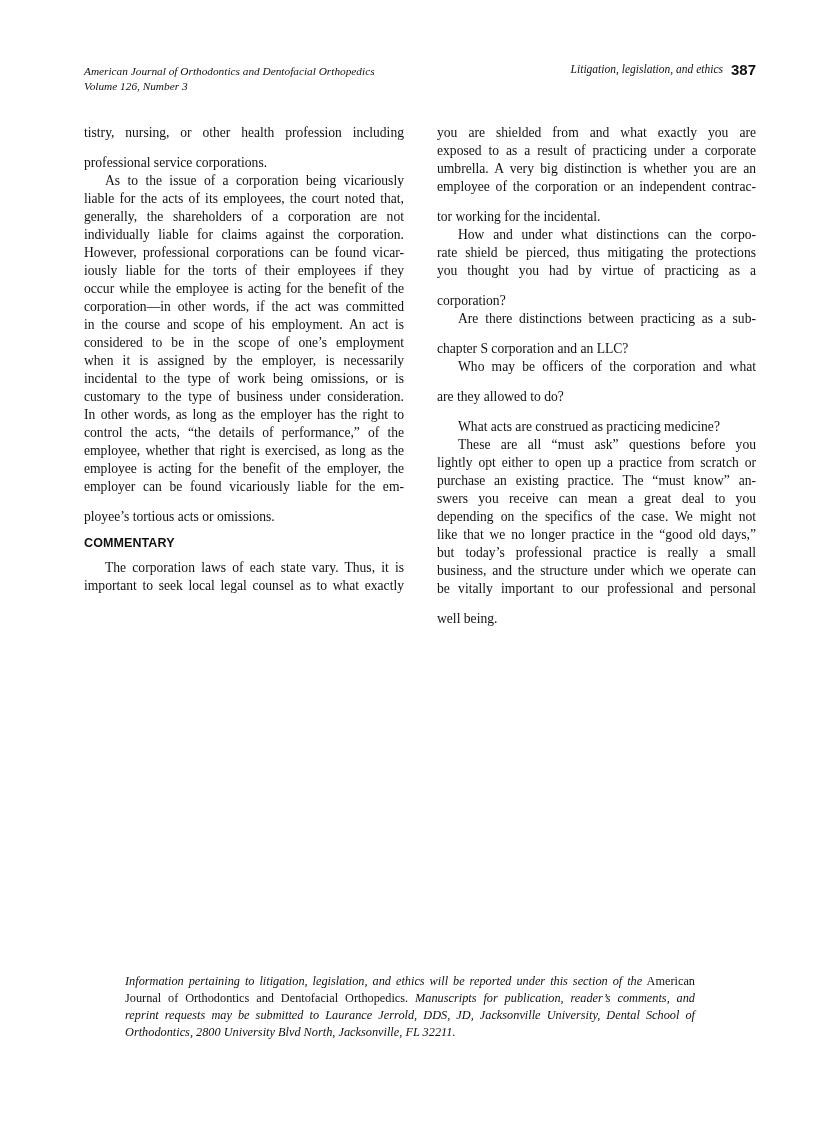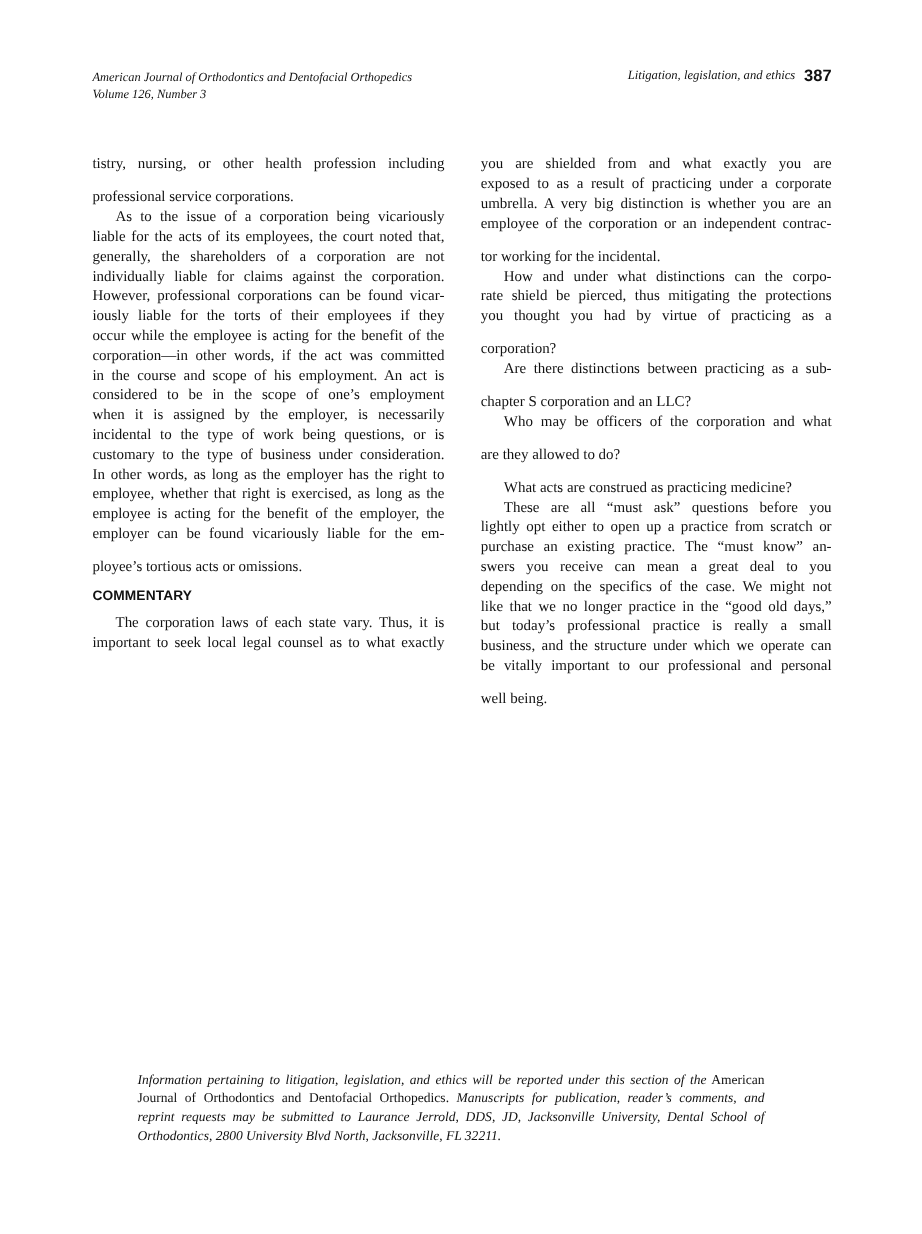--- a/index.html
+++ b/index.html
@@ -11,21 +11,21 @@
     }
     .running-head-right {
       position: absolute; right: 82px; top: 62px;
       font-family: "Liberation Serif", serif; font-size: 11.5px; line-height: 15px;
       display: flex; align-items: center; gap: 8px;
     }
     .running-head-right .section { font-style: italic; }
     .running-head-right .pageno { font-family: "Liberation Sans", sans-serif; font-weight: bold; font-size: 15px; }
 
     .col {
-      position: absolute; top: 140px; width: 320px;
+      position: absolute; top: 124px; width: 320px;
       font-family: "Liberation Serif", serif; font-size: 13.6px; line-height: 18px;
       text-align: justify; hyphens: manual;
     }
     .col.left { left: 84px; }
     .col.right { left: 437px; width: 319px; }
     .col .line { display: block; text-align: justify; text-align-last: justify; white-space: nowrap; }
     .col .line.last { text-align-last: left; margin-top: 12px; }
     .col .line.indent { padding-left: 21px; }
 
     .heading {
@@ -61,23 +61,24 @@
   <span class="line">liable for the acts of its employees, the court noted that,</span>
   <span class="line">generally, the shareholders of a corporation are not</span>
   <span class="line">individually liable for claims against the corporation.</span>
   <span class="line">However, professional corporations can be found vicar-</span>
   <span class="line">iously liable for the torts of their employees if they</span>
   <span class="line">occur while the employee is acting for the benefit of the</span>
   <span class="line">corporation—in other words, if the act was committed</span>
   <span class="line">in the course and scope of his employment. An act is</span>
   <span class="line">considered to be in the scope of one’s employment</span>
   <span class="line">when it is assigned by the employer, is necessarily</span>
-  <span class="line">incidental to the type of work being questions, or is</span>
+  <span class="line">incidental to the type of work being omissions, or is</span>
   <span class="line">customary to the type of business under consideration.</span>
   <span class="line">In other words, as long as the employer has the right to</span>
+  <span class="line">control the acts, “the details of performance,” of the</span>
   <span class="line">employee, whether that right is exercised, as long as the</span>
   <span class="line">employee is acting for the benefit of the employer, the</span>
   <span class="line">employer can be found vicariously liable for the em-</span>
   <span class="line last">ployee’s tortious acts or omissions.</span>
 
   <div class="heading">COMMENTARY</div>
 
   <span class="line indent">The corporation laws of each state vary. Thus, it is</span>
   <span class="line">important to seek local legal counsel as to what exactly</span>
 </div>

